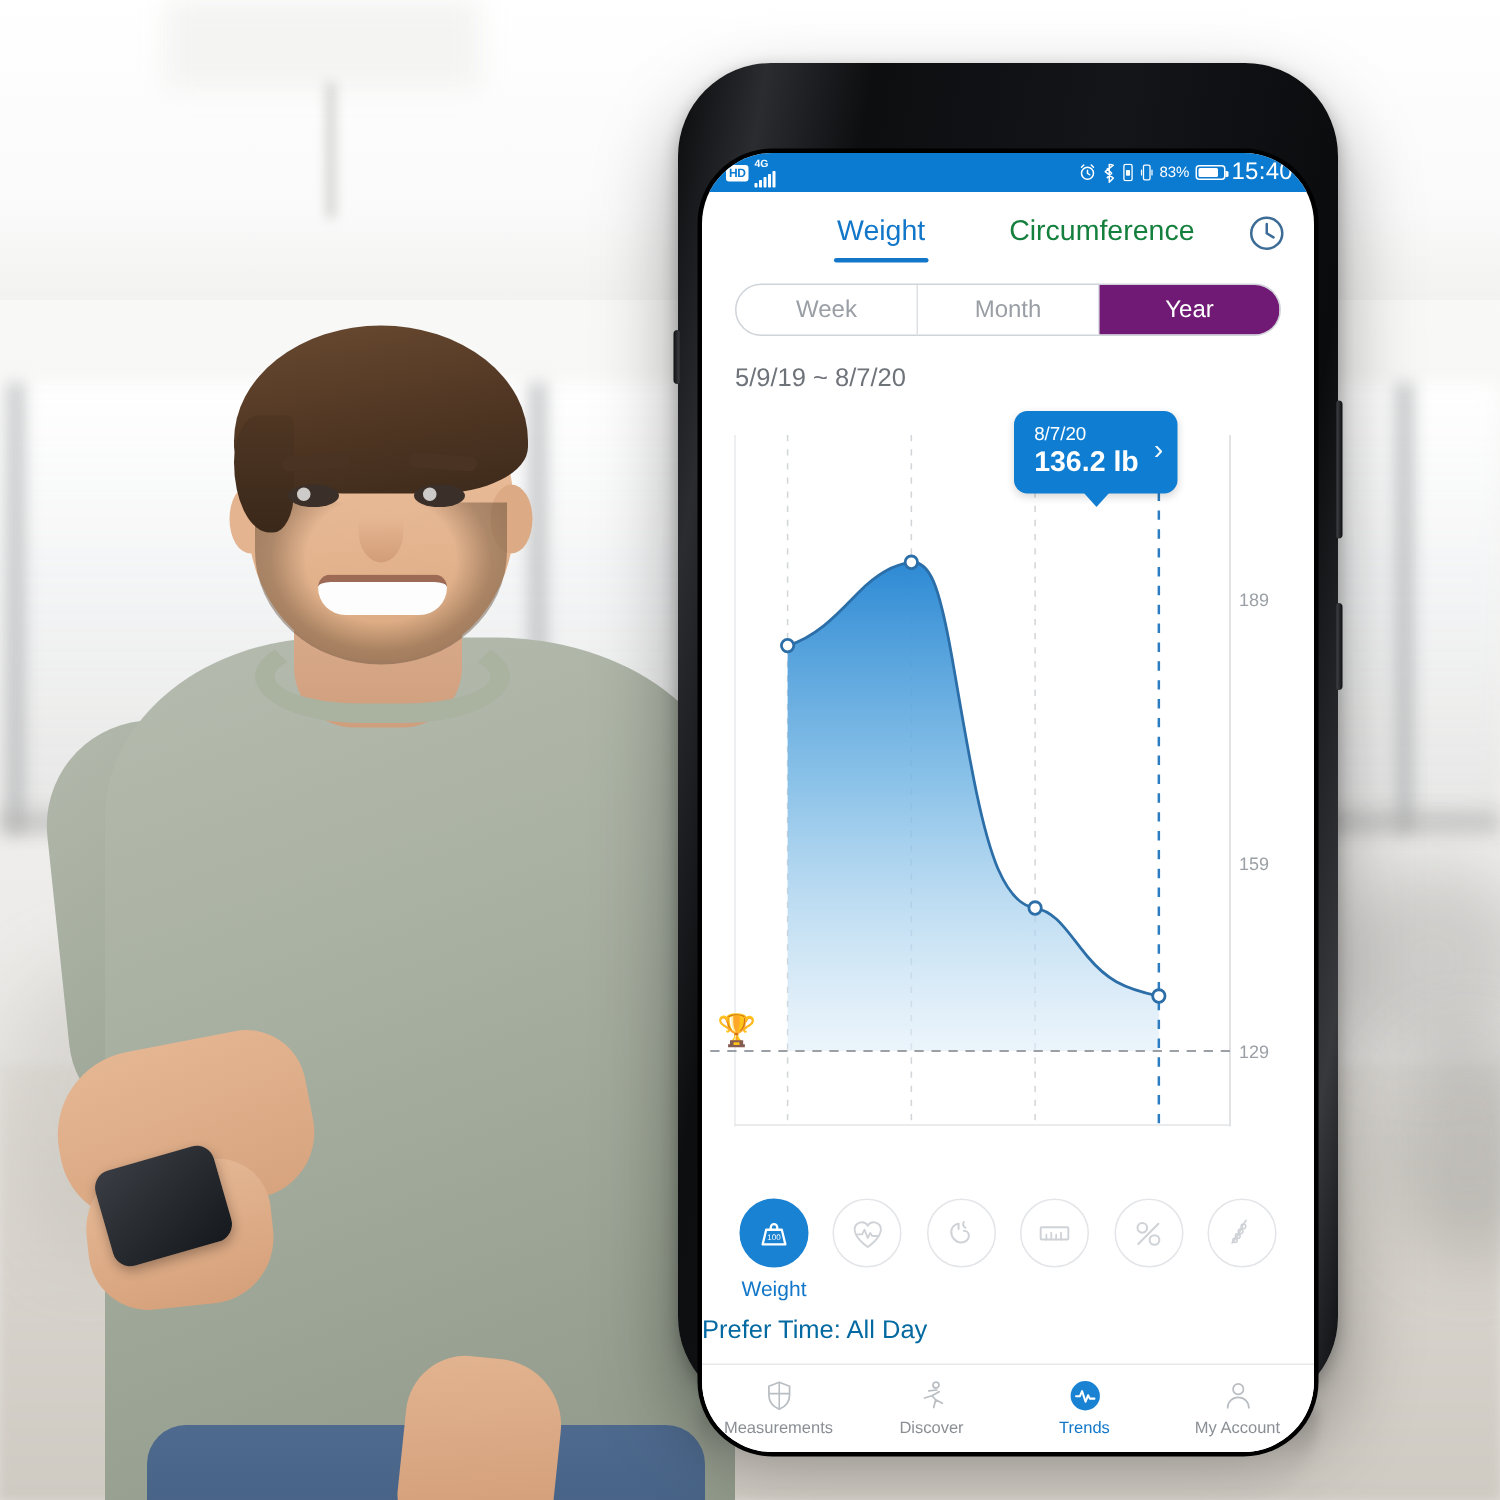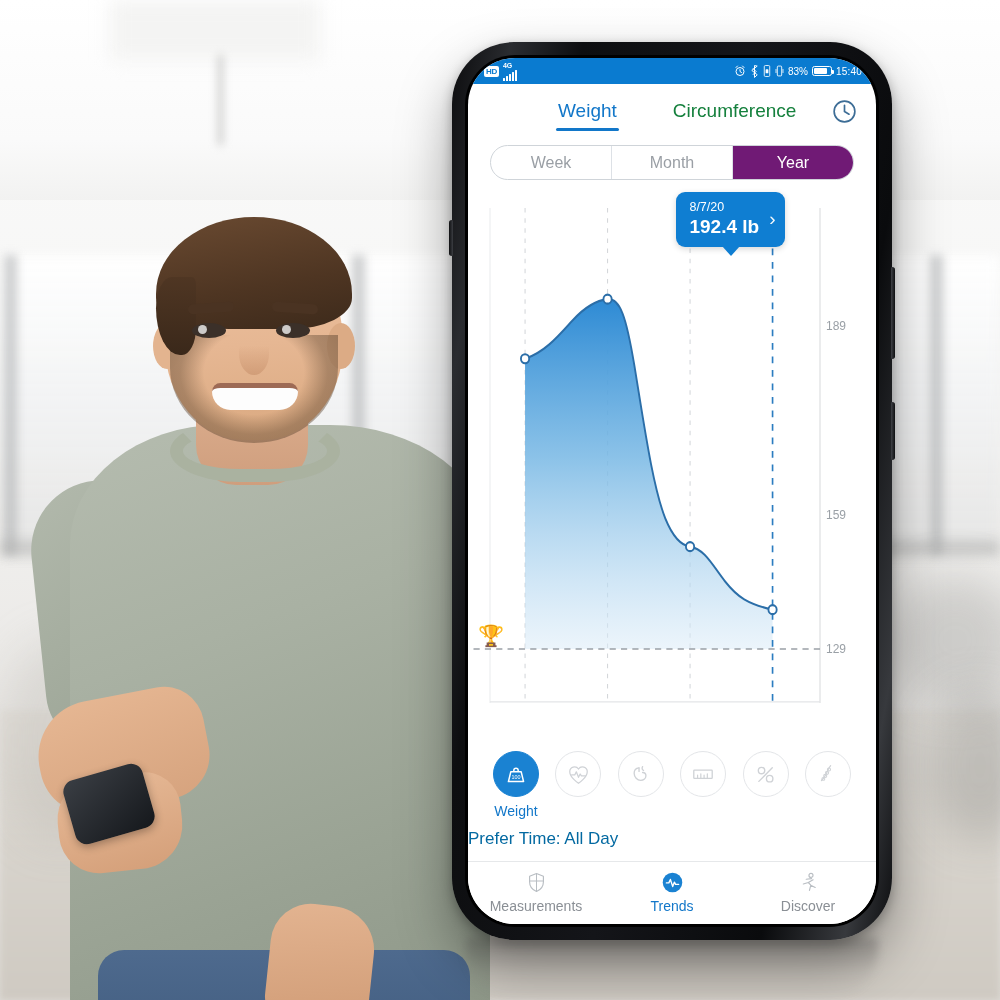--- a/index.html
+++ b/index.html
@@ -158,20 +158,21 @@
     background: linear-gradient(100deg,#0b0b0d 0%, #2a2c30 10%, #0d0e10 22%, #141519 50%, #0a0b0d 78%, #37393d 92%, #0c0d0f 100%);
     padding: 13px;
     box-shadow: 0 26px 54px rgba(0,0,0,.36), 0 4px 12px rgba(0,0,0,.28);
   }
   .phone-inner {
     position: relative; width: 100%; height: 100%;
     border-radius: 50px;
     background: #000;
     padding: 3px;
     overflow: hidden;
+    margin-top: 44px;
   }
   .phone-screen {
     position: relative; width: 100%; height: 100%;
     border-radius: 47px;
     background: #ffffff;
     overflow: hidden;
     display: flex; flex-direction: column;
   }
   .phone-btn {
     position: absolute; right: -3px; background: linear-gradient(90deg,#404247,#0e0f11);
@@ -199,21 +200,21 @@
   }
   .sb-left, .sb-right { display: flex; align-items: center; gap: 4px; }
   .sb-hd {
     font-size: 8px; font-weight: bold; background:#fff; color:#0a7bd0;
     border-radius: 2px; padding: 0px 2px; line-height: 11px; letter-spacing:-.3px;
   }
   .sb-bars { display:flex; align-items:flex-end; gap:1px; height:11px; }
   .sb-bars i { display:block; width:2px; background:#fff; border-radius:.5px; }
   .sb-4g { font-size: 7px; line-height:7px; font-weight:bold; }
   .sb-sig { display:flex; flex-direction:column; align-items:flex-start; gap:1px;}
-  .sb-time { font-size: 10px; letter-spacing: .2px; }
+  .sb-time { font-size: 16px; letter-spacing: .2px; }
   .sb-pct { font-size: 10px; }
   .sb-batt {
     width: 20px; height: 10px; border: 1.4px solid #fff; border-radius: 2.5px;
     position: relative; padding: 1px;
   }
   .sb-batt::after {
     content:''; position:absolute; right:-3.5px; top:2.5px; width:2px; height:4px;
     background:#fff; border-radius: 0 1px 1px 0;
   }
   .sb-batt i { display:block; height:100%; width:83%; background:#fff; border-radius:1px; }
@@ -305,21 +306,21 @@
 
   
   .bottomnav {
     display: flex; border-top: 1px solid #e6e8ea;
     padding: 7px 0 10px 0; background:#fff; flex: 0 0 auto;
   }
   .nav-item {
     flex: 1; display:flex; flex-direction:column; align-items:center; gap:3px;
     cursor: pointer;
   }
-  .nav-label { font-size: 14px; color: #8a8f95; }
+  .nav-label { font-size: 11px; color: #8a8f95; }
   .nav-item.active .nav-label { color: #1277c9; }
   .nav-icon { height: 26px; display:flex; align-items:center; justify-content:center; }
 </style>
 </head>
 <body>
 
 <div class="scene">
   <div class="scene-ceiling"></div>
   <div class="scene-ceiling-panel"></div>
   <div class="scene-lamp-rod"></div>
@@ -422,20 +423,21 @@
     </div>
 
     <div class="seg-wrap">
       <div class="seg">
         <div class="seg-item">Week</div>
         <div class="seg-item">Month</div>
         <div class="seg-item active">Year</div>
       </div>
     </div>
 
+    <div class="date-range">5/9/19 ~ 8/7/20</div>
 
     <div class="chart-area">
       <div class="chart-plot">
         <svg class="chart-svg" viewBox="0 0 320 440" preserveAspectRatio="none">
           <defs>
             <linearGradient id="areaFill" x1="0" y1="0" x2="0" y2="1">
               <stop offset="0%" stop-color="#2d8ad4" stop-opacity="1"></stop>
               <stop offset="45%" stop-color="#76b7e4" stop-opacity="0.85"></stop>
               <stop offset="100%" stop-color="#dcecf8" stop-opacity="0.55"></stop>
             </linearGradient>
@@ -468,21 +470,21 @@
           <circle cx="114" cy="81" r="4" fill="#fff" stroke="#2b6ea8" stroke-width="1.8"></circle>
           <circle cx="194" cy="301" r="4" fill="#fff" stroke="#2b6ea8" stroke-width="1.8"></circle>
           <circle cx="274" cy="357" r="4" fill="#fff" stroke="#2b6ea8" stroke-width="1.8"></circle>
         </svg>
 
         <span class="trophy" style="left:-12px; top:calc(392/440*100% - 24px);">🏆</span>
 
         <div class="tooltip" style="left:56.5%; top:-16px;">
           <div>
             <div class="tt-date">8/7/20</div>
-            <div class="tt-val">192.4 lb</div>
+            <div class="tt-val">136.2 lb</div>
           </div>
           <div class="tt-chev">›</div>
         </div>
       </div>
 
       <div class="ylabels">
         <div class="ylabel" style="top:23.9%">189</div>
         <div class="ylabel" style="top:62.0%">159</div>
         <div class="ylabel" style="top:89.1%">129</div>
       </div>
@@ -556,37 +558,46 @@
       <div class="nav-item">
         <div class="nav-icon">
           <svg width="23" height="23" viewBox="0 0 24 24">
             <path d="M12 2.6l7.2 2.8v6c0 4.6-3.1 8.2-7.2 10-4.1-1.8-7.2-5.4-7.2-10v-6L12 2.6z" fill="none" stroke="#b9bec3" stroke-width="1.2" stroke-linejoin="round"></path>
             <path d="M12 3v18M5 10.5h14" stroke="#b9bec3" stroke-width="1.1"></path>
           </svg>
         </div>
         <div class="nav-label">Measurements</div>
       </div>
 
+      <div class="nav-item">
+        <div class="nav-icon">
+          <svg width="23" height="23" viewBox="0 0 24 24">
+            <circle cx="14.6" cy="4.6" r="2.1" fill="none" stroke="#b9bec3" stroke-width="1.2"></circle>
+            <path d="M16.8 9.2l-5 2.8 2.6 2.8-1.4 5.4M11.8 12l-5.2 1.6M14.4 14.8l4.6 2.4M9.6 8.6l5.6-.6" fill="none" stroke="#b9bec3" stroke-width="1.2" stroke-linecap="round" stroke-linejoin="round"></path>
+          </svg>
+        </div>
+        <div class="nav-label">Discover</div>
+      </div>
+
       <div class="nav-item active">
         <div class="nav-icon">
           <svg width="23" height="23" viewBox="0 0 24 24">
             <circle cx="12" cy="12" r="10.2" fill="#1a82d2"></circle>
             <path d="M5.6 12.4h2.6l1.6-3.6 2.4 7.4 1.8-4.6 1.2 2.4h3.2" fill="none" stroke="#fff" stroke-width="1.4" stroke-linejoin="round" stroke-linecap="round"></path>
           </svg>
         </div>
         <div class="nav-label">Trends</div>
       </div>
 
       <div class="nav-item">
         <div class="nav-icon">
           <svg width="23" height="23" viewBox="0 0 24 24">
-            <circle cx="14.6" cy="4.6" r="2.1" fill="none" stroke="#b9bec3" stroke-width="1.2"></circle>
-            <path d="M16.8 9.2l-5 2.8 2.6 2.8-1.4 5.4M11.8 12l-5.2 1.6M14.4 14.8l4.6 2.4M9.6 8.6l5.6-.6" fill="none" stroke="#b9bec3" stroke-width="1.2" stroke-linecap="round" stroke-linejoin="round"></path>
-          </svg>
-        </div>
-        <div class="nav-label">Discover</div>
-      </div>
-
+            <circle cx="12" cy="7.4" r="3.6" fill="none" stroke="#b9bec3" stroke-width="1.2"></circle>
+            <path d="M4.6 20.4c0-4.2 3.3-7.2 7.4-7.2s7.4 3 7.4 7.2" fill="none" stroke="#b9bec3" stroke-width="1.2" stroke-linecap="round"></path>
+          </svg>
+        </div>
+        <div class="nav-label">My Account</div>
+      </div>
     </div>
 
   </div>
   </div>
 </div>
 
 </body></html>

